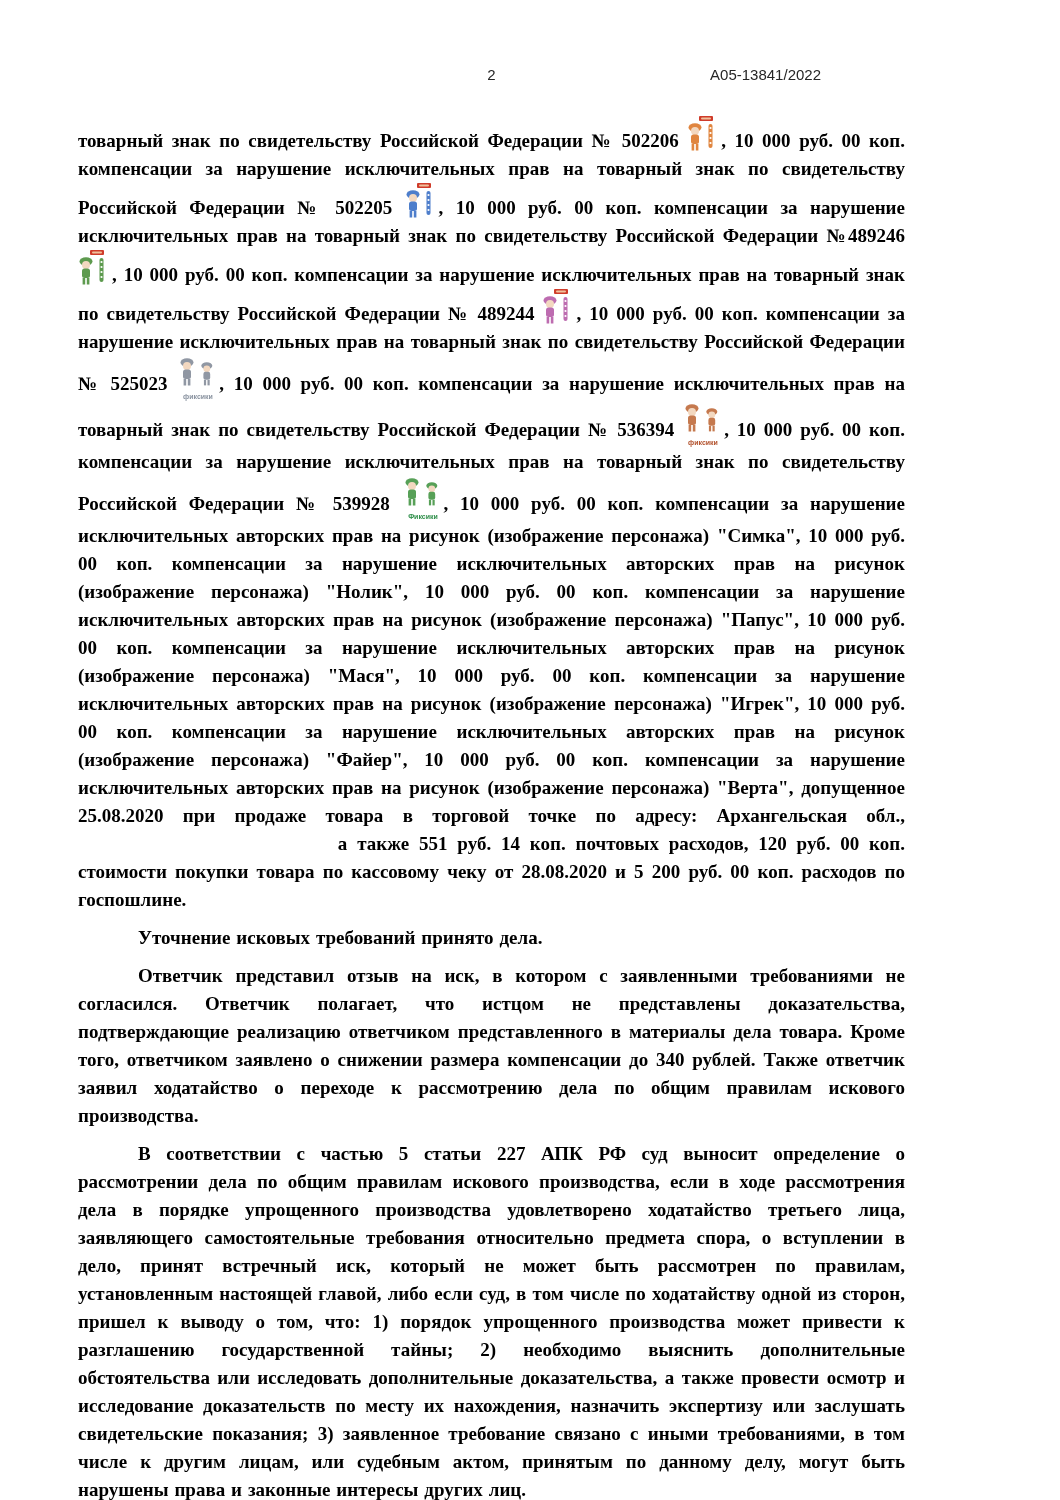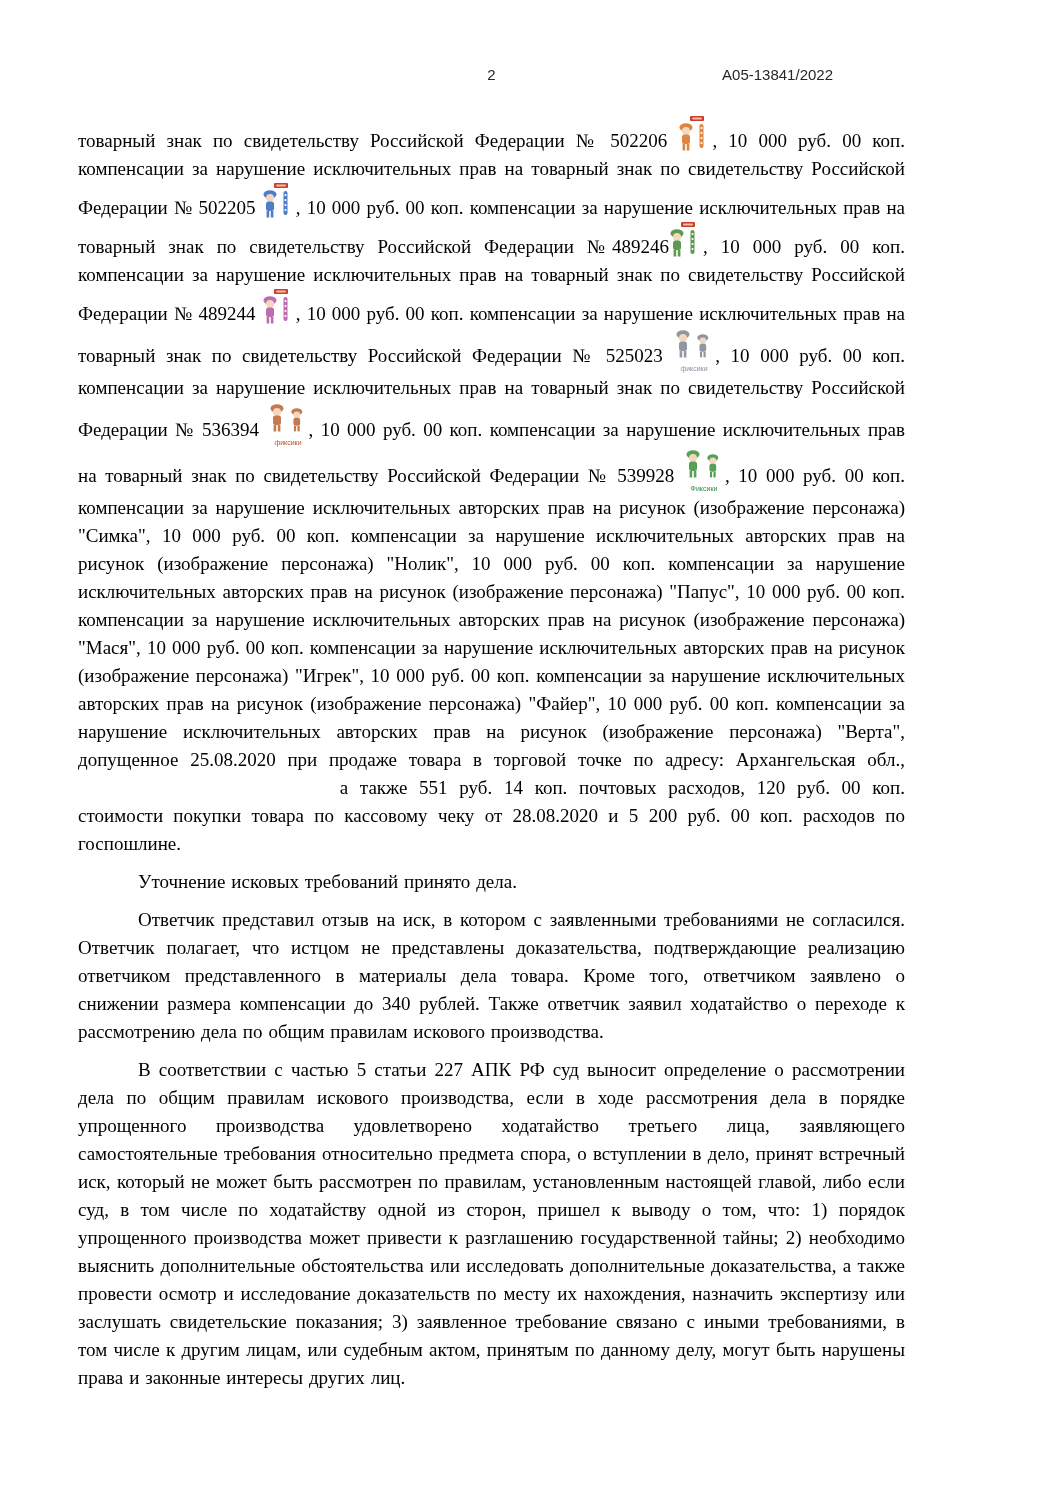--- a/index.html
+++ b/index.html
@@ -15,27 +15,28 @@
   }
   .header{
     position:relative;
     height:20px;
     margin-bottom:30px;
     font-family:"Liberation Sans","DejaVu Sans",sans-serif;
     font-size:15px;
     color:#262626;
   }
   .pagenum{position:absolute;left:0;right:0;text-align:center;}
-  .casenum{position:absolute;right:72px;top:0;white-space:nowrap;text-align:right;}
+  .casenum{position:absolute;right:84px;top:0;white-space:nowrap;text-align:right;}
   .doc-body p{
     margin:0 0 10px 0;
     font-size:19px;
     line-height:28px;
     text-align:justify;
     word-spacing:0.06em;
+    font-weight:bold;
   }
   .doc-body p.indent{text-indent:60px;}
   .gap{display:inline-block;height:1px;}
   .tm-icon{display:inline-block;line-height:0;white-space:nowrap;}
   .tm-icon.single svg{vertical-align:-7px;}
   .tm-icon.pair svg{vertical-align:-12px;}
 </style>
 </head>
 <body>
 

